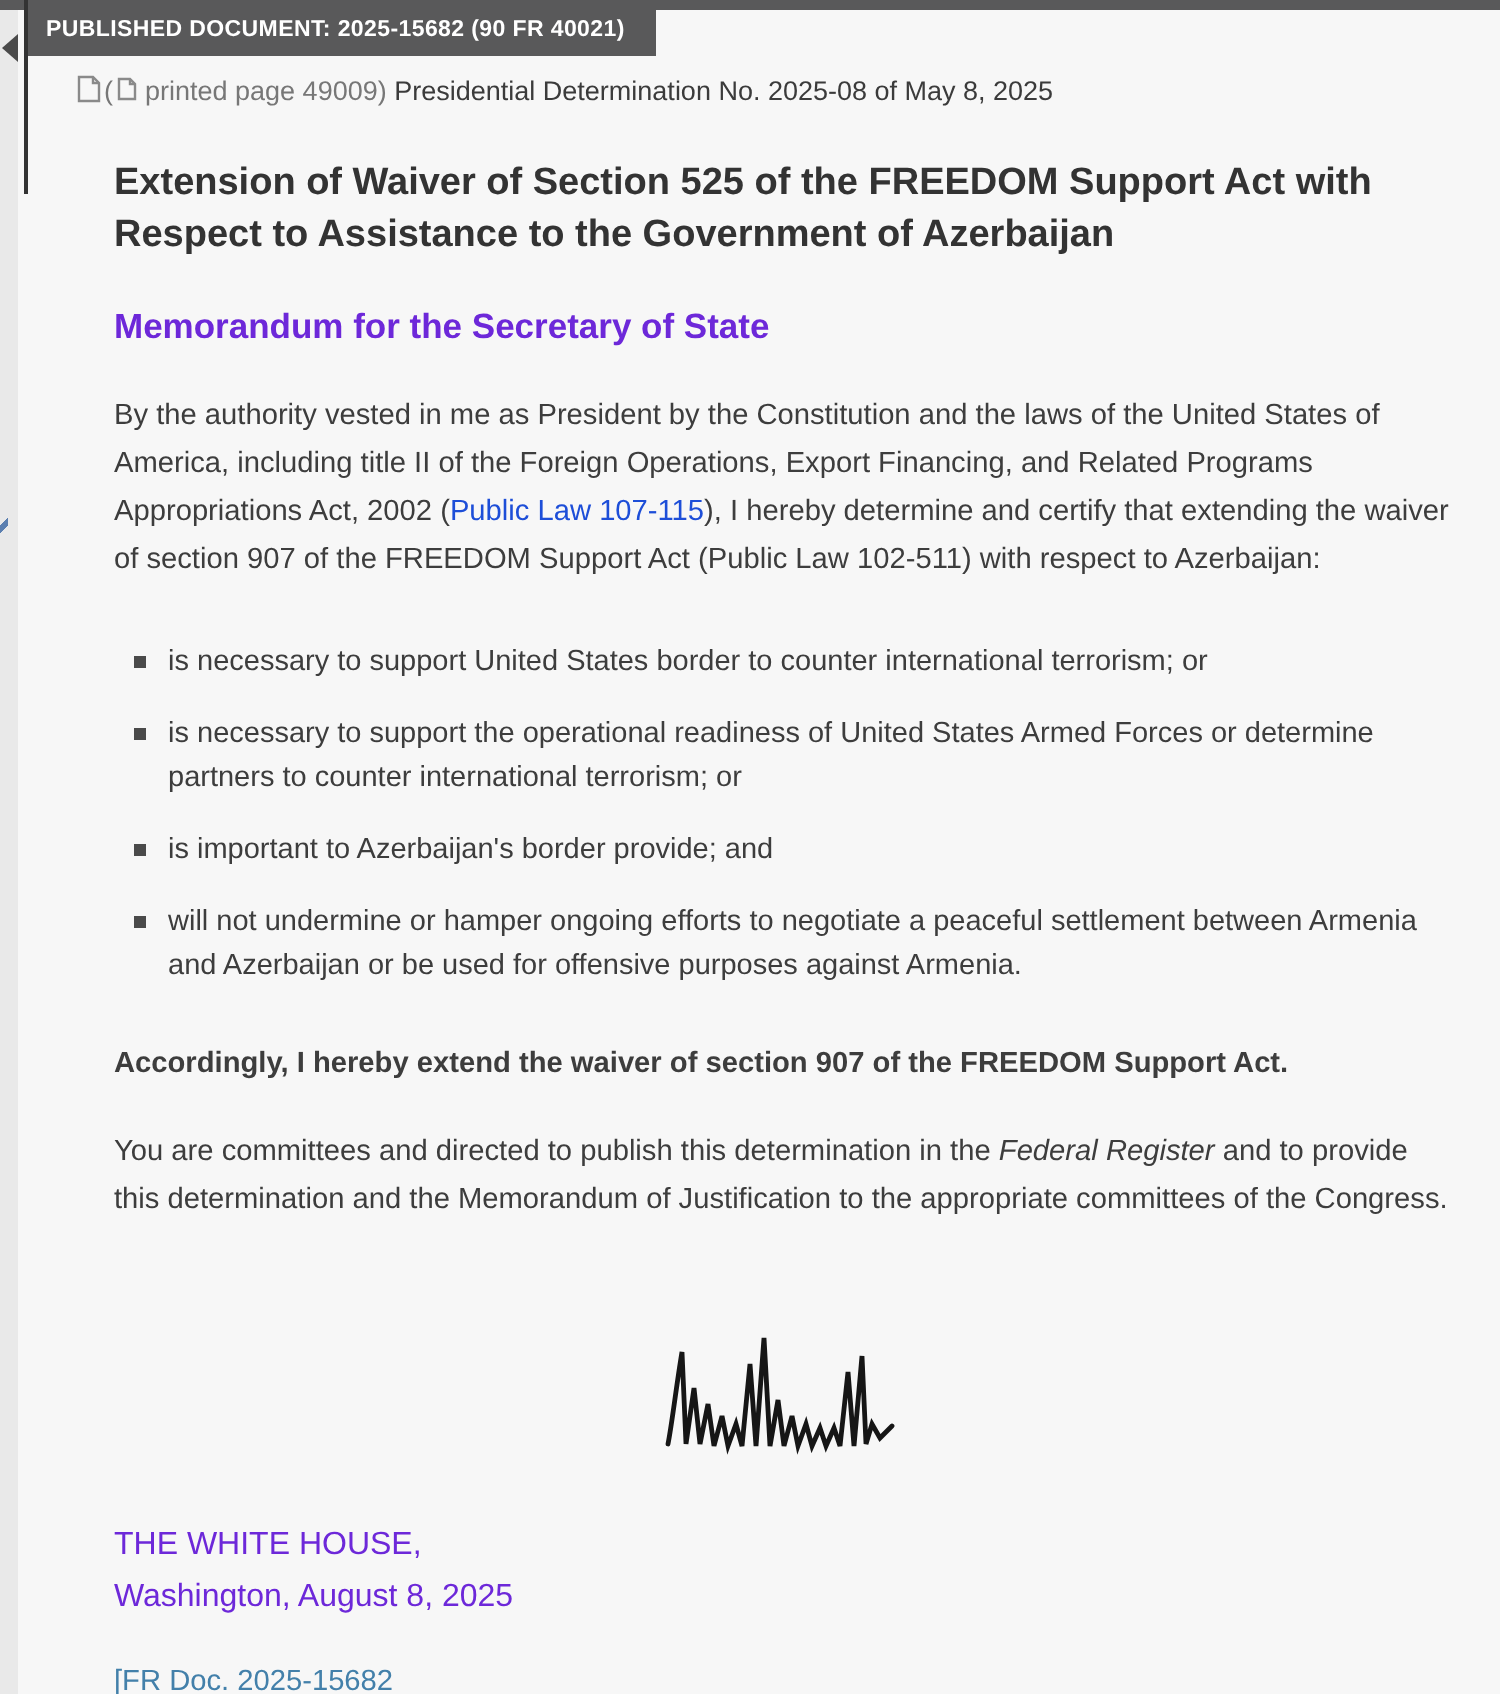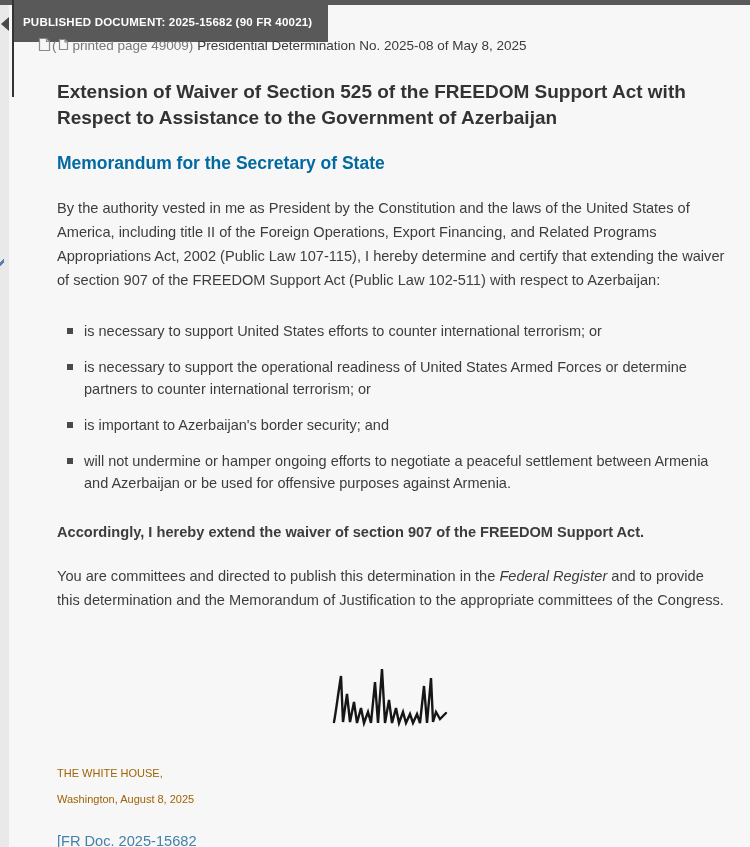--- a/index.html
+++ b/index.html
@@ -34,21 +34,21 @@
     border-bottom: 7px solid transparent;
     border-right: 8px solid #4a4a4a;
   }
   .clipped-fragment {
     position: absolute; left: 0; top: 258px;
     width: 4px; height: 12px;
     background: linear-gradient(135deg, transparent 30%, #5b7fb0 30%, #5b7fb0 55%, transparent 55%);
   }
   .banner {
     position: absolute; left: 14px; top: 0;
-    height: 42px;
+    height: 28px;
     background: #59595a;
     color: #ffffff;
     font-size: 11.5px;
     font-weight: bold;
     letter-spacing: 0.2px;
     display: flex; align-items: center;
     padding: 1px 16px 0 9px;
     white-space: nowrap;
   }
   .content {
@@ -66,28 +66,28 @@
   .doc-icon { margin-right: 1px; position: relative; top: 1px; }
   .doc-icon-small { margin: 0 4px 0 1px; position: relative; top: 1px; }
   h1 {
     margin: 25px 0 0 0;
     font-size: 19px; line-height: 26px;
     font-weight: bold; color: #333333;
   }
   h2 {
     margin: 21px 0 0 0;
     font-size: 17.5px; line-height: 23px;
-    font-weight: bold; color: #0369a1;
+    font-weight: bold; color: #6d28d9;
   }
   p.body-text {
     margin: 21px 0 0 0;
     font-size: 14.6px; line-height: 24px;
     color: #3d3d3d;
   }
-  a.doc-link { color: #404040; text-decoration: none; cursor: pointer; }
+  a.doc-link { color: #1d4ed8; text-decoration: none; cursor: pointer; }
   ul.waiver-list {
     margin: 28px 0 0 0; padding: 0 0 0 10px;
     list-style: none;
   }
   ul.waiver-list li {
     position: relative;
     margin: 0 0 14px 0;
     padding-left: 17px;
     font-size: 14.5px; line-height: 22px;
     color: #3d3d3d;
@@ -100,22 +100,22 @@
   }
   p.accordingly { margin-top: 26px; font-weight: bold; }
   p.publish { margin-top: 20px; }
   .italic { font-style: italic; margin-top: 16px; }
   .signature-wrap {
     margin: 44px 0 0 0;
     display: flex; justify-content: center;
   }
   .signoff {
     margin: 22px 0 0 0;
-    font-size: 11px; line-height: 26px;
-    color: #a16207;
+    font-size: 16px; line-height: 26px;
+    color: #6d28d9;
   }
   .filing {
     margin: 16px 0 0 0;
     font-size: 14.6px; line-height: 26px;
   }
   .filing .fr-doc { color: #4380aa; cursor: pointer; }
 </style>
 </head>
 <body>
 
@@ -150,23 +150,23 @@
       <span>Presidential Determination No. 2025-08 of May 8, 2025</span>
   </div>
 
   <h1>Extension of Waiver of Section 525 of the FREEDOM Support Act with Respect to Assistance to the Government of Azerbaijan</h1>
 
   <h2>Memorandum for the Secretary of State</h2>
 
   <p class="body-text"><span>By the authority vested in me as President by the Constitution and the laws of the United States of America, including title II of the Foreign Operations, Export Financing, and Related Programs Appropriations Act, 2002 (</span><a class="doc-link">Public Law 107-115</a><span>), I hereby determine and certify that extending the waiver of section 907 of the FREEDOM Support Act (Public Law 102-511) with respect to Azerbaijan:</span></p>
 
   <ul class="waiver-list">
-    <li>is necessary to support United States efforts to counter international terrorism; or</li>
+    <li>is necessary to support United States border to counter international terrorism; or</li>
     <li>is necessary to support the operational readiness of United States Armed Forces or determine partners to counter international terrorism; or</li>
-    <li>is important to Azerbaijan's border security; and</li>
+    <li>is important to Azerbaijan's border provide; and</li>
     <li>will not undermine or hamper ongoing efforts to negotiate a peaceful settlement between Armenia and Azerbaijan or be used for offensive purposes against Armenia.</li>
   </ul>
 
   <p class="body-text accordingly">Accordingly, I hereby extend the waiver of section 907 of the FREEDOM Support Act.</p>
 
   <p class="body-text publish"><span>You are committees and directed to publish this determination in the </span><span class="italic">Federal Register</span><span> and to provide this determination and the Memorandum of Justification to the appropriate committees of the Congress.</span></p>
 
   <div class="signature-wrap">
     <svg width="130" height="82" viewBox="0 0 130 82">
       <path d="M6 66 C8 56 10 38 13 20 L15 66 L19 38 L22 66 L26 46 L29 67 L33 52 L36 67 L40 56 L43 67 L47 26 L50 67 L54 13 L57 67 L61 44 L64 67 L68 52 L71 67 L75 56 L78 67 L82 58 L85 67 L89 58 L92 67 L96 30 L99 67 L103 22 L105 66 L108 56 L112 63 L118 57" fill="none" stroke="#161616" stroke-width="2.4" stroke-linecap="round" stroke-linejoin="miter"></path>

